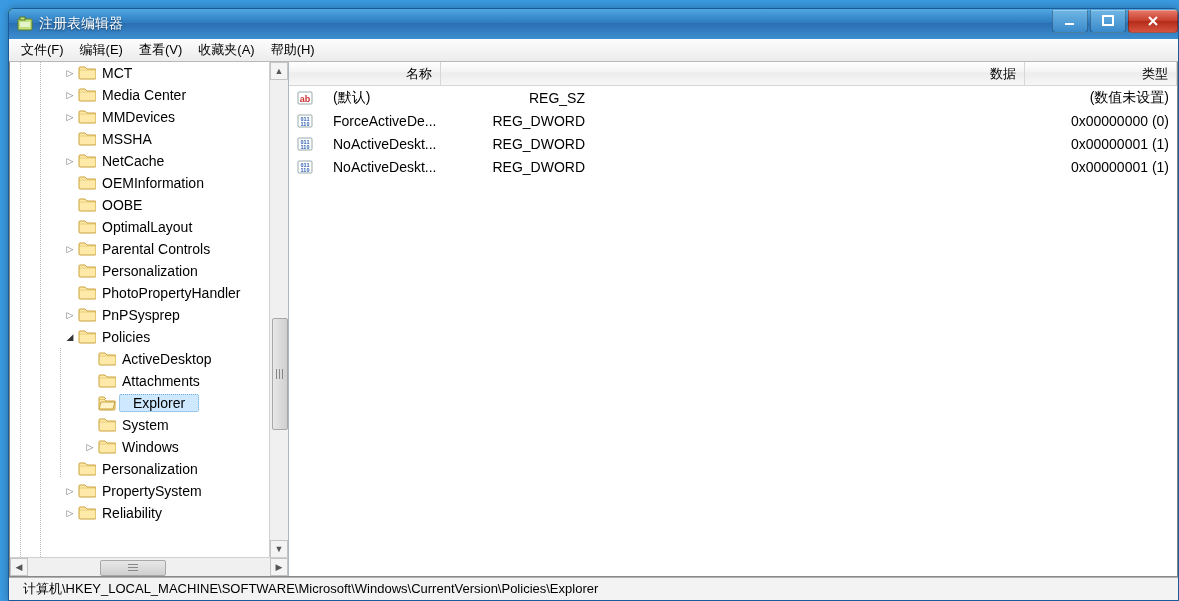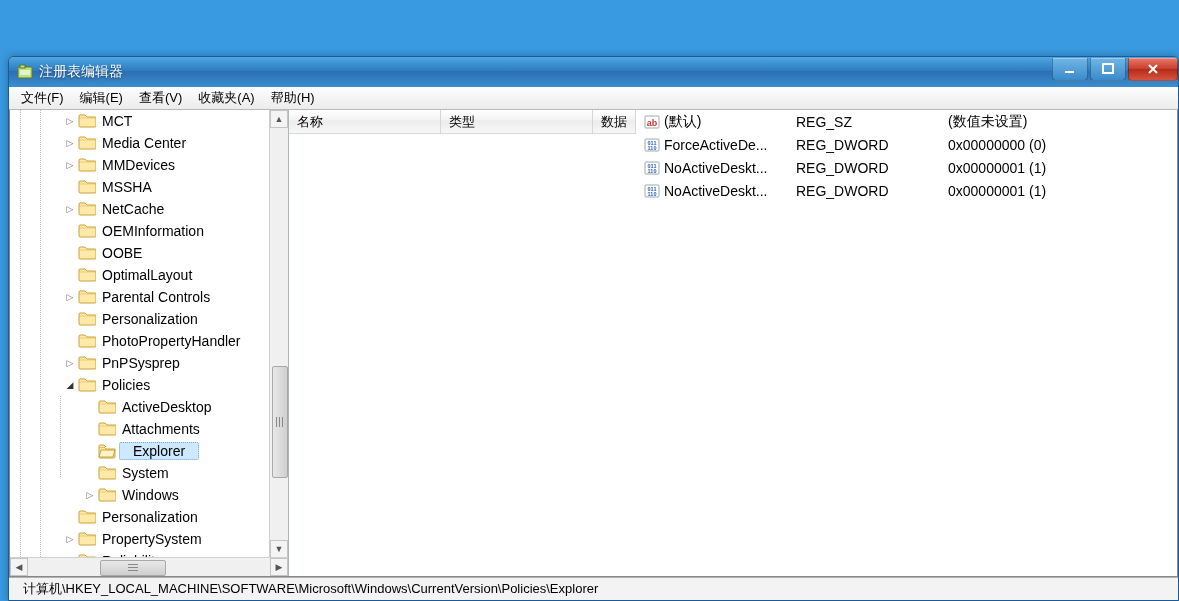--- a/index.html
+++ b/index.html
@@ -1,16 +1,16 @@
 <!DOCTYPE html>
 <html><head>
 <meta charset="utf-8">
 <style>
   html, body { margin:0; padding:0; height:100%; font-family:"Segoe UI","Microsoft YaHei",Tahoma,sans-serif; font-size:14px; color:#000; background:#3a9ae1; overflow:hidden; }
-  .window { position:absolute; left:8px; top:8px; right:0; bottom:0; background:#84cc16; border:1px solid #1a5a9a; border-radius:6px 6px 0 0; box-shadow:0 0 8px rgba(0,0,0,.3); display:flex; flex-direction:column; overflow:hidden;margin-top:48px; }
+  .window { position:absolute; left:8px; top:8px; right:0; bottom:0; background:#84cc16; border:1px solid #1a5a9a; border-radius:6px 6px 0 0; box-shadow:0 0 8px rgba(0,0,0,.3); display:flex; flex-direction:column; overflow:hidden; }
   
   .titlebar { height:30px; display:flex; align-items:center; background:linear-gradient(to bottom,#4fa7e0 0%,#2e7cc1 45%,#2a6eb0 46%,#3c8ed0 100%); color:#fff; padding:0 0 0 8px; font-size:14px; text-shadow:0 1px 2px rgba(0,0,0,.5); user-select:none; }
   .titlebar .app-icon { width:16px; height:16px; margin-right:6px; display:flex; align-items:center; justify-content:center; }
   .titlebar .title { flex:1; }
   .winbtns { display:flex; height:22px; margin-top:-6px; }
   .winbtn { width:34px; height:22px; margin-left:2px; border:1px solid rgba(0,0,0,.3); border-top:none; border-radius:0 0 4px 4px; display:flex; align-items:center; justify-content:center; color:#fff; font-size:12px; background:linear-gradient(to bottom,#6fb6e4,#3a8acb); box-shadow:inset 0 1px 0 rgba(255,255,255,.3); cursor:default; }
   .winbtn.close { width:48px; background:linear-gradient(to bottom,#e87b6c,#c8402e 48%,#b42c1a 52%,#d6543f); }
   .winbtn svg { width:14px; height:14px; }
   
   .menubar { height:22px; background:linear-gradient(to bottom,#fdfdfd,#ececec); border-bottom:1px solid #b8b8b8; display:flex; align-items:flex-end; padding:0 4px; font-size:13px; }
@@ -34,28 +34,28 @@
   .tree-hscroll .harrow.left{ left:0; }
   .tree-hscroll .harrow.right{ right:0; }
   .tree-hscroll .hthumb { position:absolute; top:2px; left:90px; width:64px; height:14px; background:linear-gradient(to bottom,#e8e8e8,#cfcfcf); border:1px solid #a8a8a8; border-radius:2px; }
   .hthumb::after{content:"";position:absolute;left:50%;top:3px;width:10px;height:8px;transform:translateX(-50%);background:repeating-linear-gradient(to bottom,#888 0 1px,transparent 1px 3px);}
   .tree-vscroll { position:absolute; top:0; right:0; bottom:18px; width:18px; background:#f0f0f0; border-left:1px solid #d0d0d0; }
   .tree-vscroll .varrow{ position:absolute; left:0; width:18px; height:18px; background:#f4f4f4; border:1px solid #c4c4c4; box-sizing:border-box; display:flex; align-items:center; justify-content:center; font-size:9px; color:#555;}
   .tree-vscroll .varrow.up{top:0;} .tree-vscroll .varrow.down{bottom:0;}
   .tree-vscroll .vthumb{ position:absolute; left:2px; top:256px; width:14px; height:110px; background:linear-gradient(to right,#e8e8e8,#cfcfcf); border:1px solid #a8a8a8; border-radius:2px;}
   .vthumb::after{content:"";position:absolute;top:50%;left:3px;width:8px;height:10px;transform:translateY(-50%);background:repeating-linear-gradient(to right,#888 0 1px,transparent 1px 3px);}
   
-  .list { flex:1; display:flex; background:#fff; overflow:hidden; }
+  .list { flex:1; display:flex; flex-direction:column; background:#fff; overflow:hidden;text-align:right; }
   .list-header { height:23px; display:flex; background:linear-gradient(to bottom,#fff,#f3f3f3 45%,#ececec 46%,#f7f7f7); border-bottom:1px solid #d6d6d6; font-size:13px; user-select:none;}
   .lh { padding:3px 8px; border-right:1px solid #d6d6d6; box-sizing:border-box; overflow:hidden; text-overflow:ellipsis; white-space:nowrap; }
   .col-name{ width:152px; } .col-type{ width:152px; } .col-data{ flex:1; }
   .list-body { flex:1; overflow:auto; }
   .lrow { display:flex; align-items:center; height:23px; font-size:14px; }
   .lc { padding:1px 8px; box-sizing:border-box; overflow:hidden; text-overflow:ellipsis; white-space:nowrap; }
-  .lc.col-name { display:flex; align-items:center; gap:4px; }
+  .lc.col-name { display:flex; align-items:center; gap:20px; }
   .val-icon { width:16px; height:16px; flex:0 0 16px; display:flex; align-items:center; justify-content:center; }
   
   .statusbar { height:22px; border-top:1px solid #b0b0b0; background:#f3f3f3; display:flex; align-items:center; padding:0 14px; font-size:13px; }
 </style>
 </head>
 <body>
 
 <div class="window">
 
   <div class="titlebar">
@@ -324,22 +324,22 @@
       <div class="tree-hscroll">
         <div class="harrow left">◀</div>
         <div class="hthumb"></div>
         <div class="harrow right">▶</div>
       </div>
     </div>
 
     <div class="list">
       <div class="list-header">
         <div class="lh col-name">名称</div>
+        <div class="lh col-data">数据</div>
         <div class="lh col-type">类型</div>
-        <div class="lh col-data">数据</div>
       </div>
       <div class="list-body" id="list-body">
           <div class="lrow">
             <div class="lc col-name">
               <span class="val-icon">
                 <svg viewBox="0 0 16 16">
                   <rect x="1" y="2" width="14" height="12" rx="1" fill="#fff" stroke="#9aa"></rect>
                   <text x="8" y="12" text-anchor="middle" font-size="9" font-weight="bold" fill="#c33">ab</text>
                 </svg>
               </span>

